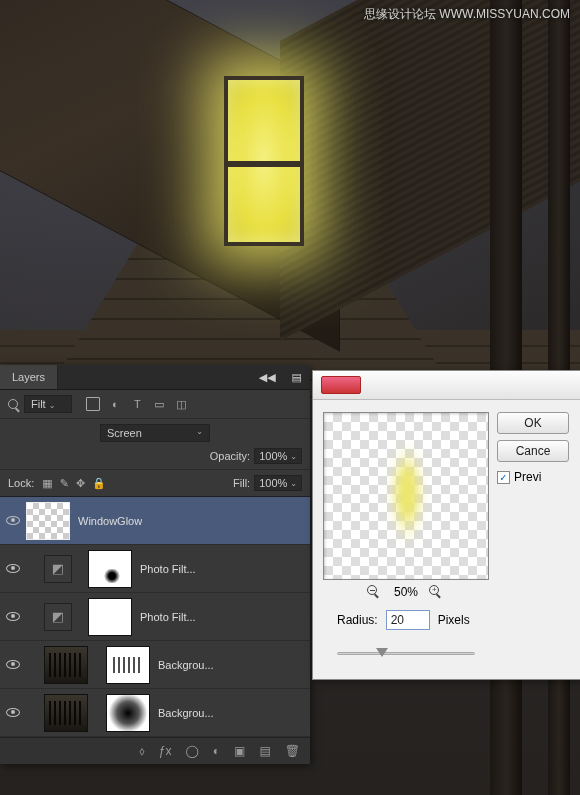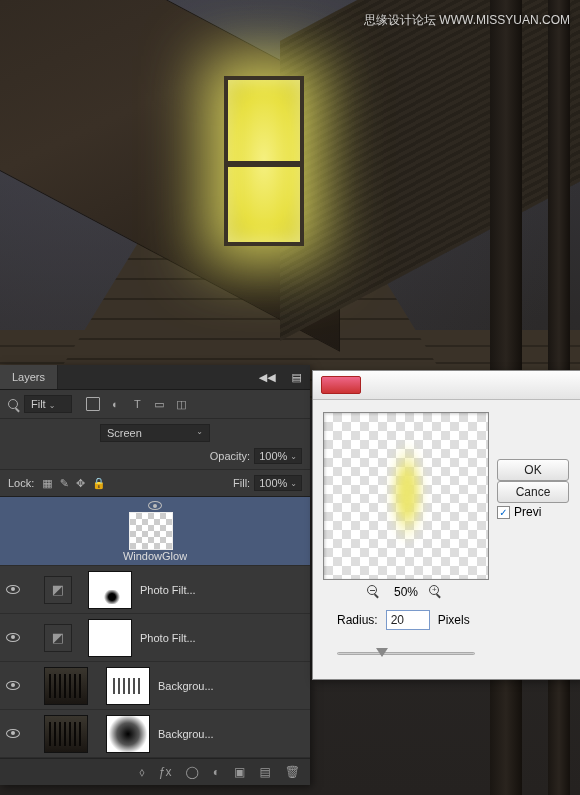--- a/index.html
+++ b/index.html
@@ -8,21 +8,21 @@
 .fog{position:absolute;inset:0;background:radial-gradient(circle at 80px 120px,#4c4c58 0%,transparent 60%);opacity:.5;}
 .roof-left{position:absolute;top:-20px;left:-80px;width:420px;height:260px;background:linear-gradient(135deg,#2a241e 0%,#3a3026 50%,#201a14 100%);transform:skewY(28deg);border:1px solid #1a1510;}
 .roof-right{position:absolute;top:-60px;left:280px;width:380px;height:300px;background:repeating-linear-gradient(180deg,#2e2820 0,#2e2820 4px,#26211a 4px,#26211a 8px);transform:skewY(-28deg);}
 .gable{position:absolute;top:60px;left:60px;width:380px;height:310px;background:repeating-linear-gradient(180deg,#3a3228 0,#3a3228 18px,#2a241c 18px,#2a241c 20px);clip-path:polygon(50% 0,100% 100%,0 100%);}
 .window{position:absolute;top:76px;left:224px;width:80px;height:170px;background:radial-gradient(ellipse at center,#f5f080 0%,#e8e040 60%,#d0c830 100%);border:4px solid #3a3226;box-shadow:0 0 60px 20px rgba(240,235,100,.8),inset 0 0 20px rgba(255,255,200,.6);}
 .window::after{content:"";position:absolute;top:50%;left:0;right:0;height:6px;background:#3a3226;}
 .wall{position:absolute;top:330px;left:0;right:0;height:70px;background:repeating-linear-gradient(180deg,#3a3228 0,#3a3228 15px,#2c261e 15px,#2c261e 17px);}
 .tree{position:absolute;top:0;width:22px;height:795px;background:linear-gradient(90deg,#1a1612 0%,#2a241e 50%,#14100c 100%);}
 .tree.t1{left:490px;width:32px;}
 .tree.t2{left:548px;}
-.watermark{position:absolute;top:12px;right:10px;color:#fff;font-size:12px;opacity:.8;text-shadow:0 0 4px #000;}
+.watermark{position:absolute;top:6px;right:10px;color:#fff;font-size:12px;opacity:.8;text-shadow:0 0 4px #000;}
 
 .layers-panel{position:absolute;top:365px;left:0;width:310px;background:#383838;font-size:11px;color:#ccc;box-shadow:2px 2px 8px rgba(0,0,0,.5);}
 .panel-tab-row{display:flex;align-items:center;background:#2a2a2a;border-bottom:1px solid #1a1a1a;}
 .panel-tab{padding:6px 12px;background:#404040;border-right:1px solid #222;}
 .panel-collapse{margin-left:auto;padding:4px 8px;display:flex;gap:2px;}
 .panel-menu{padding:4px 8px;}
 .filter-row{display:flex;align-items:center;gap:6px;padding:5px 8px;border-bottom:1px solid #2a2a2a;}
 .search-icon{display:inline-block;width:10px;height:10px;border:1.5px solid #aaa;border-radius:50%;position:relative;}
 .search-icon::after{content:"";position:absolute;width:5px;height:1.5px;background:#aaa;transform:rotate(45deg);bottom:-2px;right:-3px;}
 .kind-select{background:#2a2a2a;border:1px solid #222;color:#ccc;padding:2px 16px 2px 6px;font-size:11px;position:relative;}
@@ -32,21 +32,21 @@
 .pict-icon{width:12px;height:10px;border:1px solid #aaa;border-radius:1px;}
 .blend-row{display:flex;align-items:center;padding:5px 8px;border-bottom:1px solid #2a2a2a;gap:6px;flex-direction:column;}
 .blend-select{background:#2a2a2a;border:1px solid #222;color:#ccc;padding:2px 6px;width:110px;font-size:11px;display:flex;justify-content:space-between;}
 .opacity-group{margin-left:auto;display:flex;align-items:center;gap:4px;}
 .val-box{background:#2a2a2a;border:1px solid #222;padding:1px 4px;display:flex;align-items:center;gap:3px;}
 .lock-row{display:flex;align-items:center;padding:5px 8px;border-bottom:1px solid #1f1f1f;gap:8px;}
 .lock-icons{display:flex;gap:7px;}
 .lock-icons span{color:#aaa;font-size:11px;}
 
 .layer{display:flex;align-items:center;border-bottom:1px solid #2c2c2c;min-height:48px;padding:3px 0;}
-.layer.selected{background:#495a7a;flex-direction:column;}
+.layer.selected{background:#495a7a;}
 .vis-col{width:26px;text-align:center;color:#ccc;}
 .eye{display:inline-block;width:14px;height:9px;border:1.2px solid #bbb;border-radius:60% 60% 60% 60%;position:relative;}
 .eye::after{content:"";position:absolute;width:4px;height:4px;background:#bbb;border-radius:50%;top:1.5px;left:4px;}
 .indent{width:18px;}
 .adj-icon{width:28px;height:28px;background:#3a3a3a;border:1px solid #222;display:flex;align-items:center;justify-content:center;margin-right:6px;color:#999;font-size:13px;}
 .thumb{width:44px;height:38px;background:#666;border:1px solid #111;margin-right:8px;background-image:repeating-conic-gradient(#ccc 0 25%,#fff 0 50%);background-size:12px 12px;position:relative;}
 .thumb.selected-thumb{border:1.5px solid #eee;}
 .thumb.mask-white{background:#fff;}
 .thumb.mask-blob{background:#fff;}
 .thumb.mask-blob::after{content:"";position:absolute;top:18px;left:14px;width:18px;height:14px;background:radial-gradient(circle,#000 0%,#000 30%,transparent 70%);}
@@ -60,21 +60,21 @@
 .panel-footer{display:flex;align-items:center;justify-content:flex-end;gap:14px;padding:6px 10px;background:#323232;border-top:1px solid #222;color:#999;}
 .panel-footer span{font-size:12px;}
 
 .dialog{position:absolute;top:370px;left:312px;width:270px;background:#f0f0f0;border:1px solid #888;box-shadow:2px 2px 8px rgba(0,0,0,.4);font-size:12px;}
 .titlebar{display:flex;align-items:center;background:linear-gradient(180deg,#fdfdfd 0%,#e4e4e4 100%);border-bottom:1px solid #bbb;padding:5px 8px;}
 .dlg-title{flex:1;color:#333;}
 .close-btn{width:40px;height:18px;background:linear-gradient(180deg,#e68 0%,#c33 100%);border:1px solid #a22;border-radius:2px;}
 .dlg-body{display:flex;padding:12px 10px 10px;gap:8px;}
 .preview-box{width:166px;height:168px;border:1px solid #888;background-image:repeating-conic-gradient(#ddd 0 25%,#fff 0 50%);background-size:18px 18px;position:relative;box-shadow:inset 1px 1px 3px rgba(0,0,0,.2);}
 .glow-shape{position:absolute;top:28px;left:64px;width:38px;height:104px;background:radial-gradient(ellipse 50% 50% at center,#ece66e 0%,#ece66e 40%,rgba(236,230,110,.3) 70%,transparent 100%);filter:blur(4px);border-radius:40%;}
-.btn-col{display:flex;flex-direction:column;width:72px;margin-top:47px;}
+.btn-col{display:flex;flex-direction:column;gap:6px;width:72px;}
 .win-btn{background:linear-gradient(180deg,#fdfdfd 0%,#e2e2e2 100%);border:1px solid #999;border-radius:3px;padding:3px 6px;text-align:center;color:#222;font-size:12px;overflow:hidden;white-space:nowrap;}
 .chk-row{display:flex;align-items:center;gap:4px;margin-top:2px;}
 .chk{width:13px;height:13px;border:1px solid #888;background:#fff;display:flex;align-items:center;justify-content:center;color:#06c;font-size:10px;}
 .zoom-row{display:flex;align-items:center;justify-content:center;gap:11px;padding:4px 0 10px;}
 .zoom-btn{width:16px;height:16px;position:relative;}
 .mag{display:inline-block;width:10px;height:10px;border:1.5px solid #444;border-radius:50%;position:relative;}
 .mag::after{content:"";position:absolute;width:5px;height:1.5px;background:#444;transform:rotate(45deg);bottom:-2px;right:-3px;}
 .mag-minus::before{content:"";position:absolute;width:5px;height:1.2px;background:#444;top:4px;left:2.5px;}
 .mag-plus::before{content:"+";position:absolute;font-size:8px;color:#444;top:-1px;left:2px;}
 .radius-row{display:flex;align-items:center;gap:8px;padding:0 14px 22px;}

